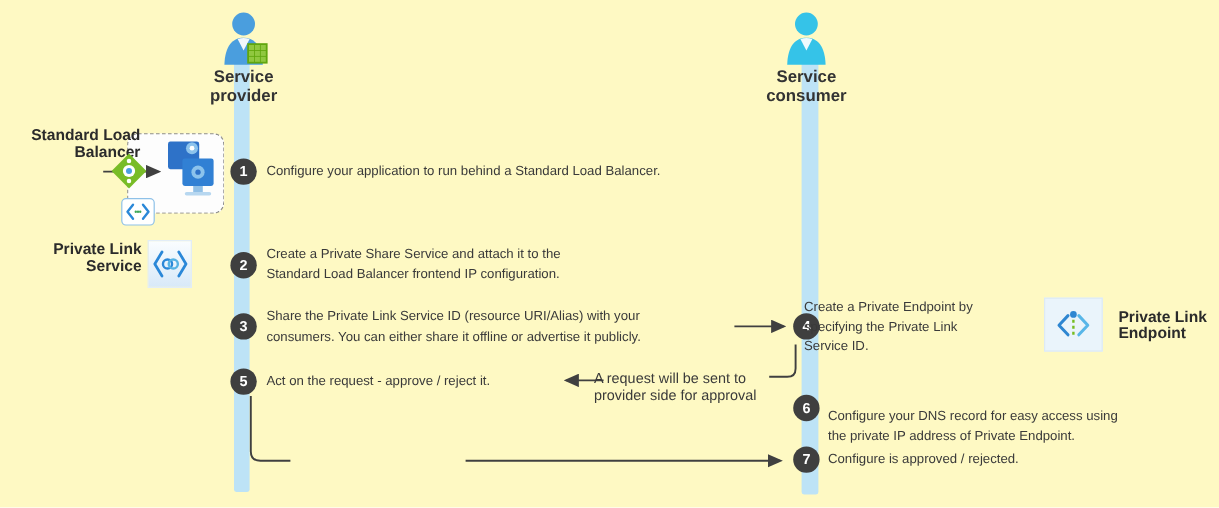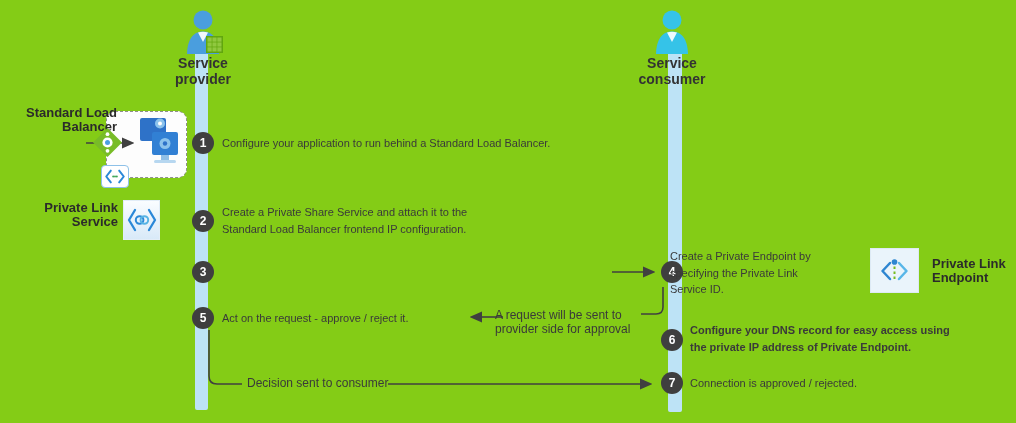--- a/index.html
+++ b/index.html
@@ -1,17 +1,17 @@
 <!DOCTYPE html>
 <html><head>
 <meta charset="utf-8">
 <style>
   html,body { margin:0; padding:0; background:#fff; }
   .canvas {
-    position:relative; width:1016px; height:423px; background:#84cc16;
+    position:relative; width:1016px; height:423px; background:#fef9c3;
     font-family:"Liberation Sans", sans-serif; color:#3a3a3a; overflow:hidden;
   }
   .abs { position:absolute; }
   .preline { white-space:pre-line; }
 
   .timeline { position:absolute; background:#bde3f6; border-radius:2px; }
   #tl-provider { left:195px; top:36px; width:13px; height:374px; }
   #tl-consumer { left:668px; top:36px; width:14px; height:376px; }
 
   .actor-label {
@@ -56,21 +56,21 @@
     display:flex; align-items:center; justify-content:center;
   }
   .step-text {
     position:absolute; font-size:11px; line-height:16.5px; color:#3a3a3a;
   }
   #c1 { left:192px; top:132px; }  #t1 { left:222px; top:135px; }
   #c2 { left:192px; top:210px; }  #t2 { left:222px; top:204px; }
   #c3 { left:192px; top:261px; }  #t3 { left:222px; top:256px; }
   #c4 { left:661px; top:261px; }  #t4 { left:670px; top:248px; }
   #c5 { left:192px; top:307px; }  #t5 { left:222px; top:310px;text-align:right; }
-  #c6 { left:661px; top:329px; }  #t6 { left:690px; top:322px;font-weight:bold; }
+  #c6 { left:661px; top:329px; }  #t6 { left:690px; top:339px; }
   #c7 { left:661px; top:372px; }  #t7 { left:690px; top:375px; }
 
   .note { position:absolute; font-size:12px; line-height:13.5px; color:#3a3a3a; }
   #request-note  { left:495px; top:309px; width:160px; text-align:left; }
   #decision-note { left:247px; top:377px; white-space:nowrap; }
 </style>
 </head>
 <body>
 
 <div class="canvas">
@@ -183,33 +183,34 @@
 Endpoint</div>
 
   <div class="step-circle" id="c1">1</div>
   <div class="step-text preline" id="t1">Configure your application to run behind a Standard Load Balancer.</div>
 
   <div class="step-circle" id="c2">2</div>
   <div class="step-text preline" id="t2">Create a Private Share Service and attach it to the
 Standard Load Balancer frontend IP configuration.</div>
 
   <div class="step-circle" id="c3">3</div>
+  <div class="step-text preline" id="t3">Share the Private Link Service ID (resource URI/Alias) with your
+consumers. You can either share it offline or advertise it publicly.</div>
 
   <div class="step-circle" id="c4">4</div>
   <div class="step-text preline" id="t4">Create a Private Endpoint by
 specifying the Private Link
 Service ID.</div>
 
   <div class="step-circle" id="c5">5</div>
   <div class="step-text preline" id="t5">Act on the request - approve / reject it.</div>
 
   <div class="step-circle" id="c6">6</div>
   <div class="step-text preline" id="t6">Configure your DNS record for easy access using
 the private IP address of Private Endpoint.</div>
 
   <div class="step-circle" id="c7">7</div>
-  <div class="step-text preline" id="t7">Connection is approved / rejected.</div>
+  <div class="step-text preline" id="t7">Configure is approved / rejected.</div>
 
   <div class="note preline" id="request-note">A request will be sent to
 provider side for approval</div>
-  <div class="note" id="decision-note">Decision sent to consumer</div>
 
 </div>
 
 </body></html>

